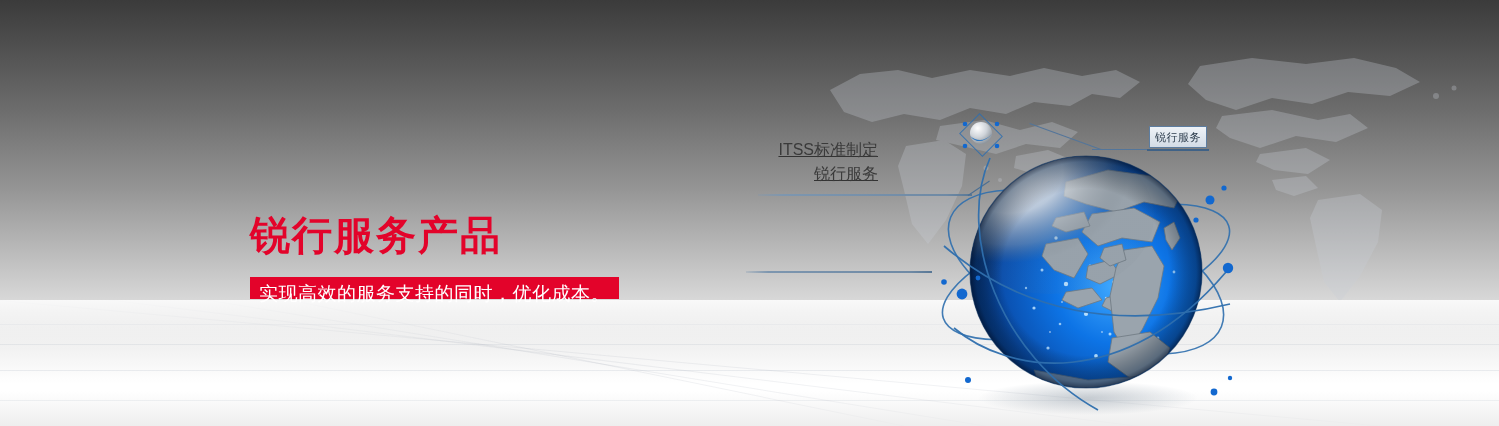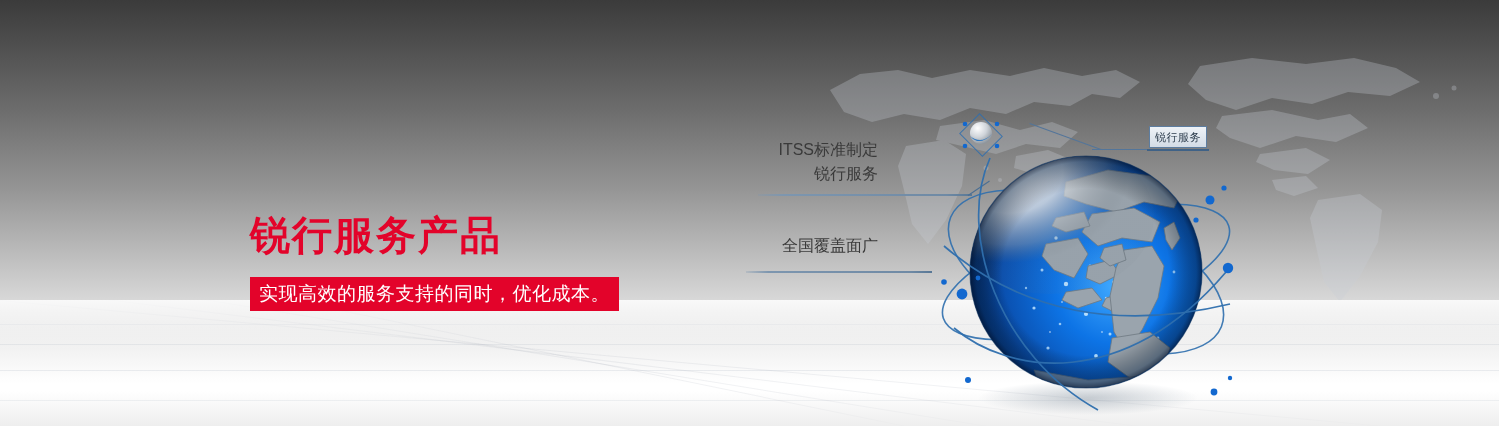--- a/index.html
+++ b/index.html
@@ -75,33 +75,33 @@
     font-weight: bold;
     letter-spacing: 2px;
     color: #e3032a;
     line-height: 1.05;
     white-space: nowrap;
   }
   .subbar {
     position: absolute;
     left: 250px;
     top: 277px;
-    height: 34px;
+    height: 22px;
     padding: 0 9px;
     background: #e3032a;
     color: #ffffff;
     font-size: 19px;
     line-height: 34px;
     letter-spacing: 0.5px;
     white-space: nowrap;
     box-sizing: border-box;
   }
 
   
-  .callout { position: absolute; color: #333333; }
+  .callout { position: absolute; color: #333333; text-decoration: underline; }
   .callout .ln {
     font-size: 16px;
     line-height: 24px;
     text-align: right;
     white-space: nowrap;
     color: #3a3a3a;
   }
   .rule {
     position: absolute;
     height: 2px;
@@ -217,23 +217,20 @@
   <div class="headline">锐行服务产品</div>
   <div class="subbar">实现高效的服务支持的同时，优化成本。</div>
 
   <div class="callout callout-1">
     <div class="ln">ITSS标准制定</div>
     <div class="ln">锐行服务</div>
   </div>
   <div class="rule rule-1"></div>
   <div class="rule-tip tip-1"></div>
 
-  <div class="callout callout-2">
-    <div class="ln">全国覆盖面广</div>
-  </div>
   <div class="rule rule-2"></div>
 
   <div class="lead-d"></div>
   <div class="lead-h"></div>
   <div class="tag">锐行服务</div>
   <div class="tag-underline"></div>
 
   <div class="satellite">
     <svg viewBox="0 0 52 46" aria-hidden="true">
       <defs>

